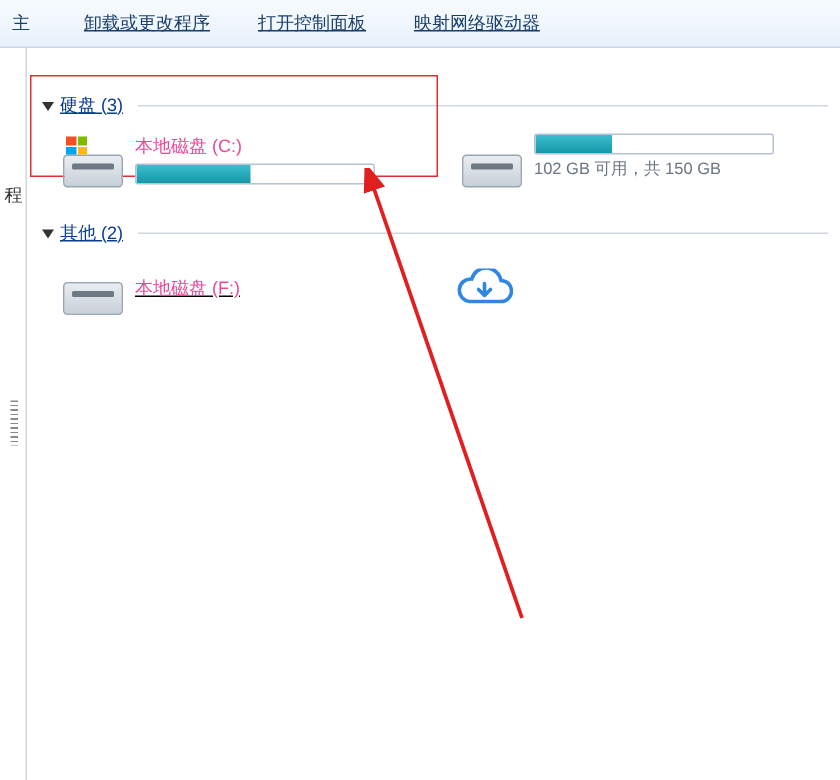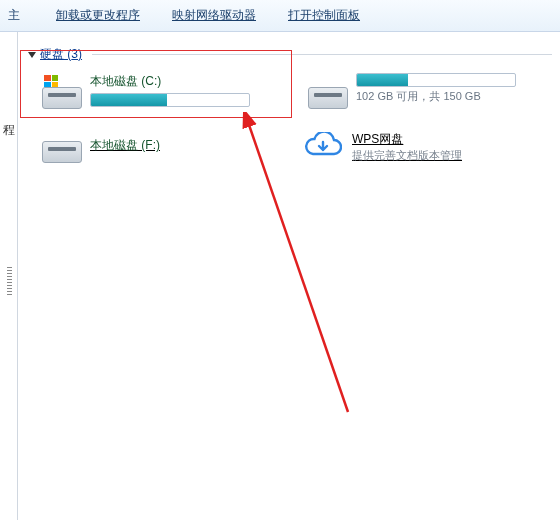--- a/index.html
+++ b/index.html
@@ -4,56 +4,56 @@
 <style>
   * { box-sizing: border-box; margin: 0; padding: 0; }
   body { font-family: "Microsoft YaHei", "Segoe UI", sans-serif; font-size: 12px; background: #fff; width: 560px; height: 520px; overflow: hidden; position: relative; }
   .toolbar { height: 32px; background: linear-gradient(#f7fbff, #e8f2fb); border-bottom: 1px solid #c8d6e8; display: flex; align-items: center; padding: 0 8px; gap: 32px; color: #1a3f6b; }
   .toolbar-item { cursor: pointer; text-decoration: underline; }
   .toolbar-left-char { color: #1a3f6b; margin-right: 4px; }
   .content-wrap { display: flex; height: calc(100% - 32px); }
   .left-edge { width: 18px; border-right: 1px solid #d0d7e0; background: #fff; position: relative; }
   .char-edge { position: absolute; top: 90px; left: 3px; color: #333; }
   .drag-handle { position: absolute; left: 7px; top: 235px; width: 5px; height: 30px; background: repeating-linear-gradient(#888 0 1px, transparent 1px 3px); }
-  .main { flex: 1; padding: 10px 8px 8px 10px; position: relative; overflow: hidden; }
+  .main { flex: 1; padding: 26px 8px 8px 10px; position: relative; overflow: hidden; }
   .group-header { display: flex; align-items: center; gap: 4px; margin: 4px 0 6px 0; }
   .tri { width: 0; height: 0; border-left: 4px solid transparent; border-right: 4px solid transparent; border-top: 6px solid #333; }
   .group-link { color: #0b3d91; text-decoration: underline; cursor: pointer; }
   .group-line { flex: 1; height: 1px; background: #d0d7e0; margin-left: 6px; }
   .drives-row { display: flex; gap: 36px; margin-left: 10px; position: relative; }
   .drive { display: flex; gap: 8px; width: 230px; padding: 4px; cursor: pointer; }
   .drive-icon { width: 40px; height: 40px; position: relative; }
   .disk-body { position: absolute; bottom: 4px; left: 0; width: 40px; height: 22px; border-radius: 3px; background: linear-gradient(#e9edf1, #c8d0d8); border: 1px solid #9aa6b3; }
   .disk-slot { position: absolute; bottom: 16px; left: 6px; width: 28px; height: 4px; background: #6d7985; border-radius: 1px; }
   .win-flag { position: absolute; top: 2px; left: 2px; width: 14px; height: 12px; display: grid; grid-template-columns: 1fr 1fr; grid-template-rows: 1fr 1fr; gap: 1px; }
   .win-flag span:nth-child(1){background:#f25022}
   .win-flag span:nth-child(2){background:#7fba00}
   .win-flag span:nth-child(3){background:#00a4ef}
   .win-flag span:nth-child(4){background:#ffb900}
   .drive-info { flex: 1; }
-  .drive-name { color: #14532d; margin-bottom: 3px; }
+  .drive-name { color: #ec4899; margin-bottom: 3px; }
   .bar { width: 160px; height: 14px; border: 1px solid #b5c2d1; background: #fff; border-radius: 2px; overflow: hidden; margin-bottom: 2px; }
   .bar-fill { height: 100%; background: linear-gradient(#3bbecf, #1597a8); }
   .drive-stat { color: #6a7684; font-size: 11px; }
   .highlight-box { position: absolute; border: 1px solid #e03030; pointer-events: none; }
   .other-row { display: flex; gap: 36px; margin-left: 10px; margin-top: 6px; text-decoration: underline; }
   .cloud-item { display: flex; gap: 10px; align-items: center; width: 220px; cursor: pointer; }
   .cloud-svg { width: 38px; height: 30px; }
   .cloud-title { color: #000; }
   .cloud-sub { color: #7a8490; font-size: 11px; }
   .arrow-svg { position: absolute; pointer-events: none; }
 </style>
 </head>
 <body>
 
 <div class="toolbar">
   <span class="toolbar-left-char">主</span>
   <span class="toolbar-item">卸载或更改程序</span>
+  <span class="toolbar-item">打开控制面板</span>
   <span class="toolbar-item">映射网络驱动器</span>
-  <span class="toolbar-item">打开控制面板</span>
 </div>
 
 <div class="content-wrap">
   <div class="left-edge">
     <span class="char-edge">程</span>
     <div class="drag-handle"></div>
   </div>
 
   <div class="main">
 
@@ -92,41 +92,42 @@
         </div>
         <div class="drive-info">
           <div class="bar">
               <div class="bar-fill" style="width:32%"></div>
             </div>
           <div class="drive-stat">102 GB 可用，共 150 GB</div>
         </div>
       </div>
     </div>
 
+    <div class="group-header" style="margin-top:14px;">
+      <span class="tri"></span>
+      <span class="group-link"><span>其他</span> (<span>2</span>)</span>
+      <span class="group-line"></span>
+    </div>
 
     <div class="other-row">
       <div class="drive">
         <div class="drive-icon">
           <div class="disk-body"></div>
             <div class="disk-slot"></div>
         </div>
         <div class="drive-info" style="display:flex;align-items:center;">
           <div class="drive-name">本地磁盘 (F:)</div>
         </div>
       </div>
 
       <div class="cloud-item">
         <svg class="cloud-svg" viewBox="0 0 38 30">
           <path d="M30 22a7 7 0 0 0 0-14 10 10 0 0 0-19.5-1A7 7 0 0 0 9 22h21z" fill="none" stroke="#2f86e4" stroke-width="2.4"></path>
           <path d="M19 10v8m0 0l-4-4m4 4l4-4" fill="none" stroke="#2f86e4" stroke-width="2.4" stroke-linecap="round" stroke-linejoin="round"></path>
         </svg>
-        <div>
-          <div class="cloud-title">WPS网盘</div>
-          <div class="cloud-sub">提供完善文档版本管理</div>
-        </div>
       </div>
     </div>
 
     <svg class="arrow-svg" style="left:220px; top:80px; width:120px; height:310px;">
       <defs>
           <marker id="ah" markerWidth="10" markerHeight="10" refX="2" refY="3" orient="auto">
             <path d="M0,0 L0,6 L8,3 z" fill="#e02020"></path>
           </marker>
         </defs>
       <line x1="110" y1="300" x2="10" y2="10" stroke="#e02020" stroke-width="2.5" marker-end="url(#ah)"></line>

